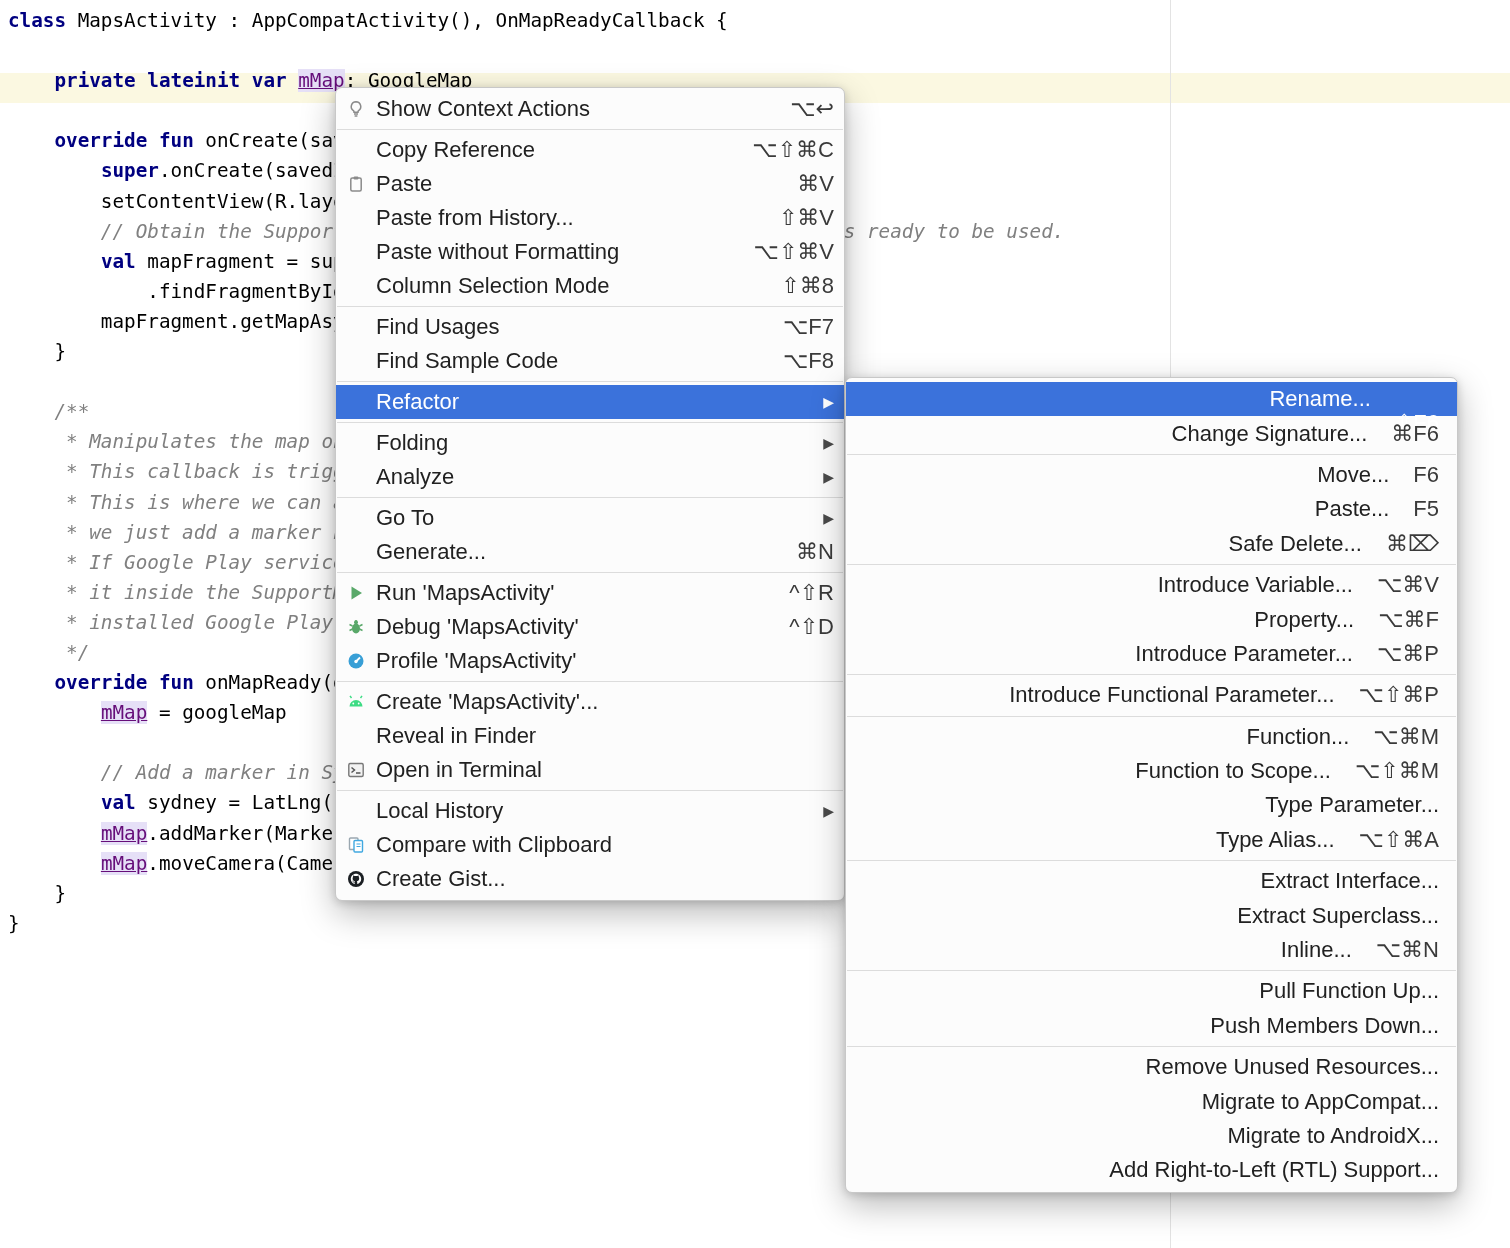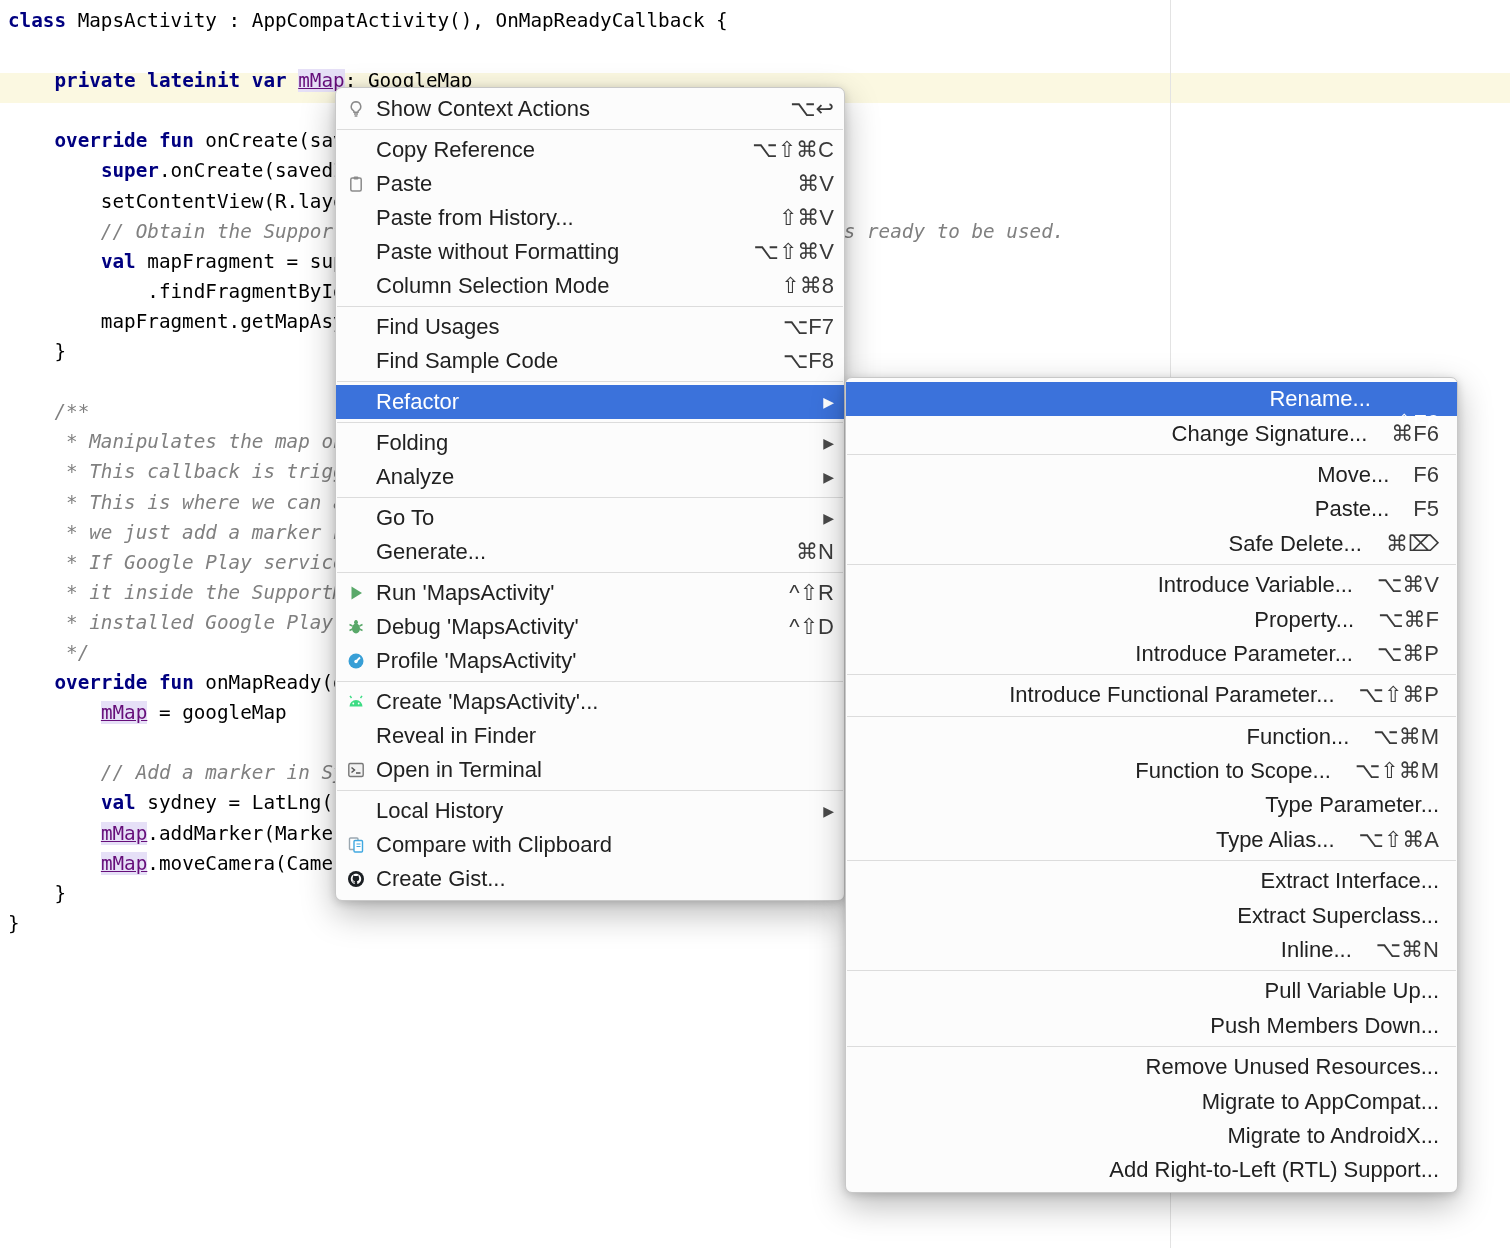--- a/index.html
+++ b/index.html
@@ -311,21 +311,21 @@
       <span class="mi-label">Extract Superclass...</span>
     </div>
     <div class="menu-item">
       <span class="mi-icon"></span>
       <span class="mi-label">Inline...</span>
       <span class="mi-shortcut">⌥⌘N</span>
     </div>
     <div class="menu-sep"></div>
     <div class="menu-item">
       <span class="mi-icon"></span>
-      <span class="mi-label">Pull Variable Up...</span>
+      <span class="mi-label">Pull Function Up...</span>
     </div>
     <div class="menu-item">
       <span class="mi-icon"></span>
       <span class="mi-label">Push Members Down...</span>
     </div>
     <div class="menu-sep"></div>
     <div class="menu-item">
       <span class="mi-icon"></span>
       <span class="mi-label">Remove Unused Resources...</span>
     </div>

